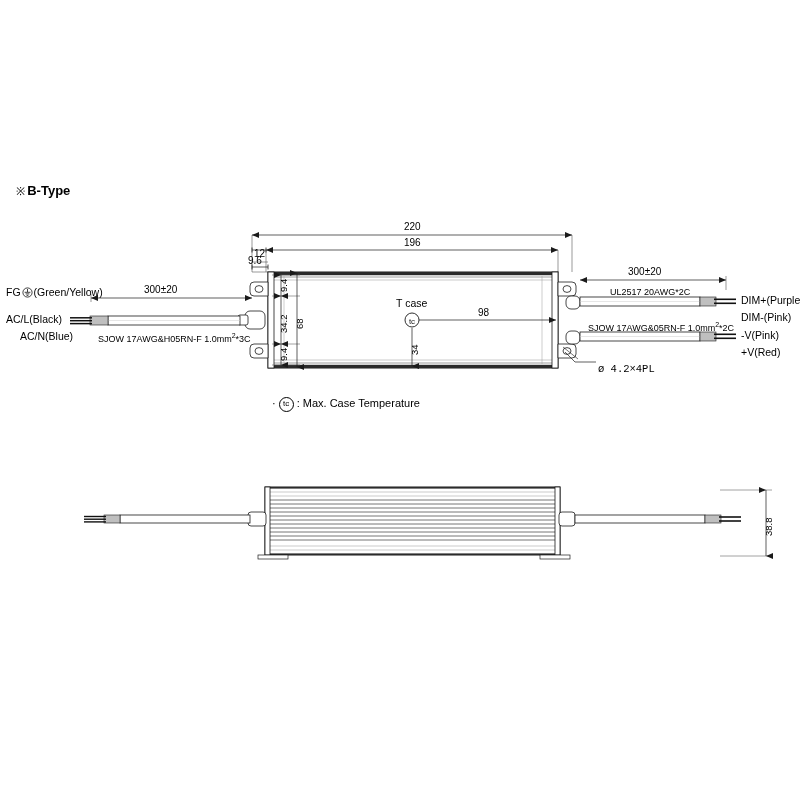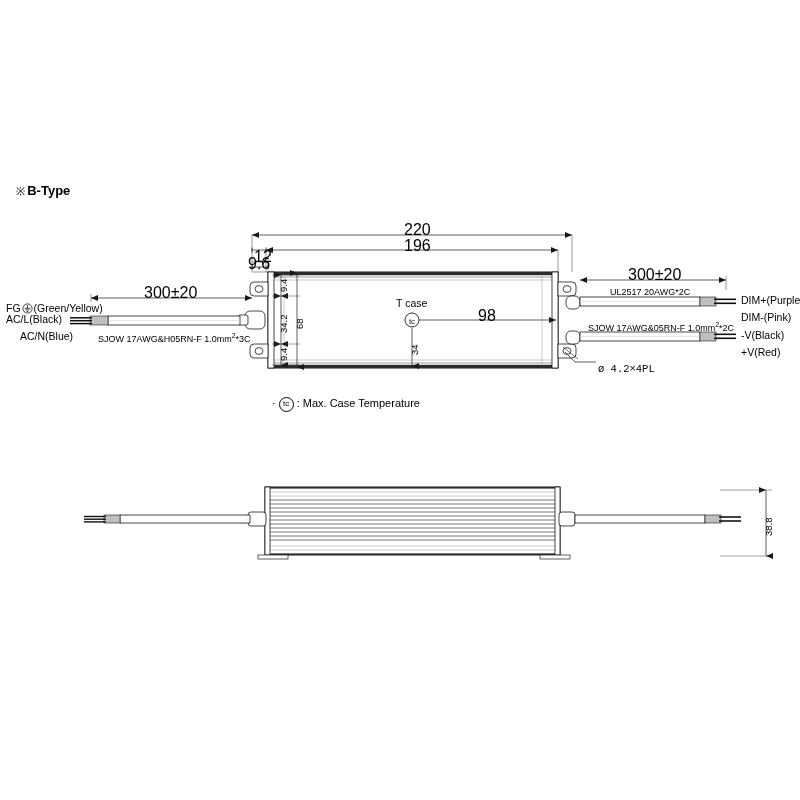--- a/index.html
+++ b/index.html
@@ -39,21 +39,21 @@
   .txt {
     position: absolute;
     font-size: 10.5px;
     white-space: nowrap;
     line-height: 1;
   }
   .txt.small {
     font-size: 9px;
   }
   .txt.dim {
-    font-size: 16px;
+    font-size: 10px;
   }
   .vtxt {
     position: absolute;
     font-size: 9.5px;
     white-space: nowrap;
     transform-origin: 0 0;
     transform: rotate(-90deg);
     line-height: 1;
   }
   .sup {
@@ -354,21 +354,21 @@
   <div class="txt" style="left:396px; top:298px;">T case</div>
 
   <div class="txt dim" style="left:478px; top:308px;text-align:right;">98</div>
 
   <div class="vtxt" style="left:410px; top:355px;">34</div>
 
   <div class="txt" style="left:598px; top:364px;font-family:Liberation Mono, monospace;">ø 4.2×4PL</div>
 
   <div class="txt dim" style="left:144px; top:285px;">300±20</div>
 
-  <div class="txt" style="left:6px; top:303px;">
+  <div class="txt" style="left:6px; top:287px;">
     <span>FG</span><span class="fg-earth"><svg width="11" height="11" viewBox="0 0 11 11">
           <circle cx="5.5" cy="5.5" r="4.6" fill="none" stroke="#111" stroke-width="0.8"></circle>
           <line x1="5.5" y1="2" x2="5.5" y2="5" stroke="#111" stroke-width="0.8"></line>
           <line x1="2.6" y1="5.3" x2="8.4" y2="5.3" stroke="#111" stroke-width="0.8"></line>
           <line x1="3.6" y1="6.9" x2="7.4" y2="6.9" stroke="#111" stroke-width="0.8"></line>
           <line x1="4.6" y1="8.4" x2="6.4" y2="8.4" stroke="#111" stroke-width="0.8"></line>
         </svg></span><span>(Green/Yellow)</span>
   </div>
 
   <div class="txt" style="left:6px; top:314px;">AC/L(Black)</div>
@@ -384,21 +384,21 @@
   <div class="txt small" style="left:610px; top:288px;">UL2517 20AWG*2C</div>
 
   <div class="txt small" style="left:588px; top:321px;">
     <span>SJOW 17AWG&amp;05RN-F 1.0mm</span><span class="sup">2</span><span>*2C</span>
   </div>
 
   <div class="txt" style="left:741px; top:295px;">DIM+(Purple)</div>
 
   <div class="txt" style="left:741px; top:312px;">DIM-(Pink)</div>
 
-  <div class="txt" style="left:741px; top:330px;">-V(Black)</div>
+  <div class="txt" style="left:741px; top:330px;">-V(Pink)</div>
 
   <div class="txt" style="left:741px; top:347px;">+V(Red)</div>
 
   <div id="legend-line">
     <span class="bullet">·</span><span class="tc-badge">tc</span><span style="margin-left:3px;">: Max. Case Temperature</span>
   </div>
 
   <div class="vtxt" style="left:764px; top:536px;">38.8</div>
 
 </div>

